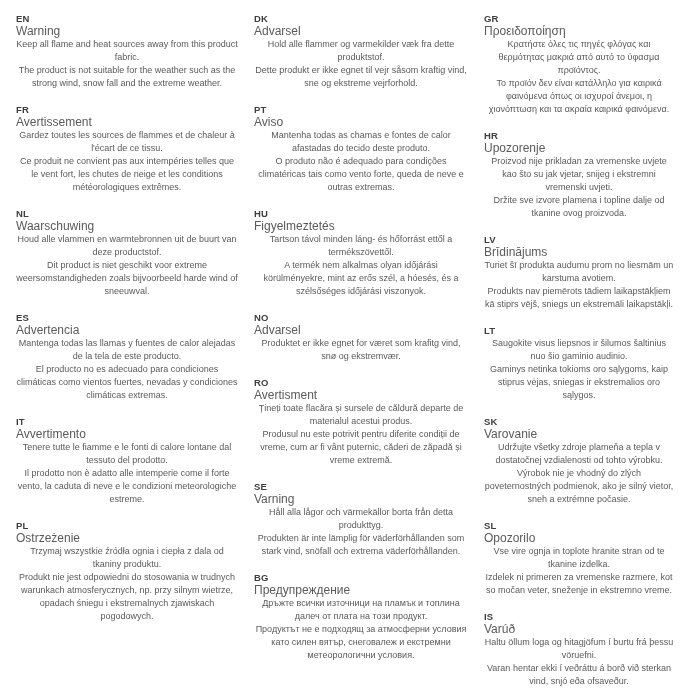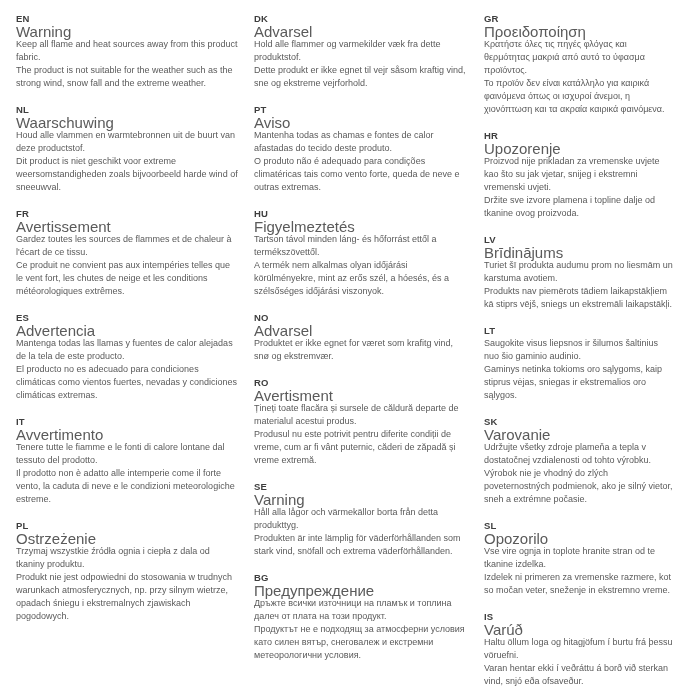--- a/index.html
+++ b/index.html
@@ -21,52 +21,53 @@
   .col-3 { width: 190px; }
   .lang-section { margin-bottom: 13px; }
   .lang-code {
     font-weight: bold;
     font-size: 9.5px;
     line-height: 13px;
     color: #3e3e3e;
     letter-spacing: 0.2px;
   }
   .lang-title {
-    font-size: 15px;
+    font-size: 12px;
     line-height: 13px;
     color: #5a5a5a;
   }
   .lang-para {
     font-size: 9px;
     line-height: 13px;
     color: #5a5a5a;
+    text-align: center;
   }
 </style>
 </head>
 <body>
 
 <div class="sheet">
   <div class="col col-1">
       <div class="lang-section">
         <div class="lang-code">EN</div>
         <div class="lang-title">Warning</div>
         <div class="lang-para">Keep all flame and heat sources away from this product fabric.</div>
         <div class="lang-para">The product is not suitable for the weather such as the strong wind, snow fall and the extreme weather.</div>
       </div>
       <div class="lang-section">
+        <div class="lang-code">FR</div>
+        <div class="lang-title">Avertissement</div>
+        <div class="lang-para">Gardez toutes les sources de flammes et de chaleur à l'écart de ce tissu.</div>
+        <div class="lang-para">Ce produit ne convient pas aux intempéries telles que le vent fort, les chutes de neige et les conditions météorologiques extrêmes.</div>
+      </div>
+      <div class="lang-section">
         <div class="lang-code">NL</div>
         <div class="lang-title">Waarschuwing</div>
         <div class="lang-para">Houd alle vlammen en warmtebronnen uit de buurt van deze productstof.</div>
         <div class="lang-para">Dit product is niet geschikt voor extreme weersomstandigheden zoals bijvoorbeeld harde wind of sneeuwval.</div>
-      </div>
-      <div class="lang-section">
-        <div class="lang-code">FR</div>
-        <div class="lang-title">Avertissement</div>
-        <div class="lang-para">Gardez toutes les sources de flammes et de chaleur à l'écart de ce tissu.</div>
-        <div class="lang-para">Ce produit ne convient pas aux intempéries telles que le vent fort, les chutes de neige et les conditions météorologiques extrêmes.</div>
       </div>
       <div class="lang-section">
         <div class="lang-code">ES</div>
         <div class="lang-title">Advertencia</div>
         <div class="lang-para">Mantenga todas las llamas y fuentes de calor alejadas de la tela de este producto.</div>
         <div class="lang-para">El producto no es adecuado para condiciones climáticas como vientos fuertes, nevadas y condiciones climáticas extremas.</div>
       </div>
       <div class="lang-section">
         <div class="lang-code">IT</div>
         <div class="lang-title">Avvertimento</div>

